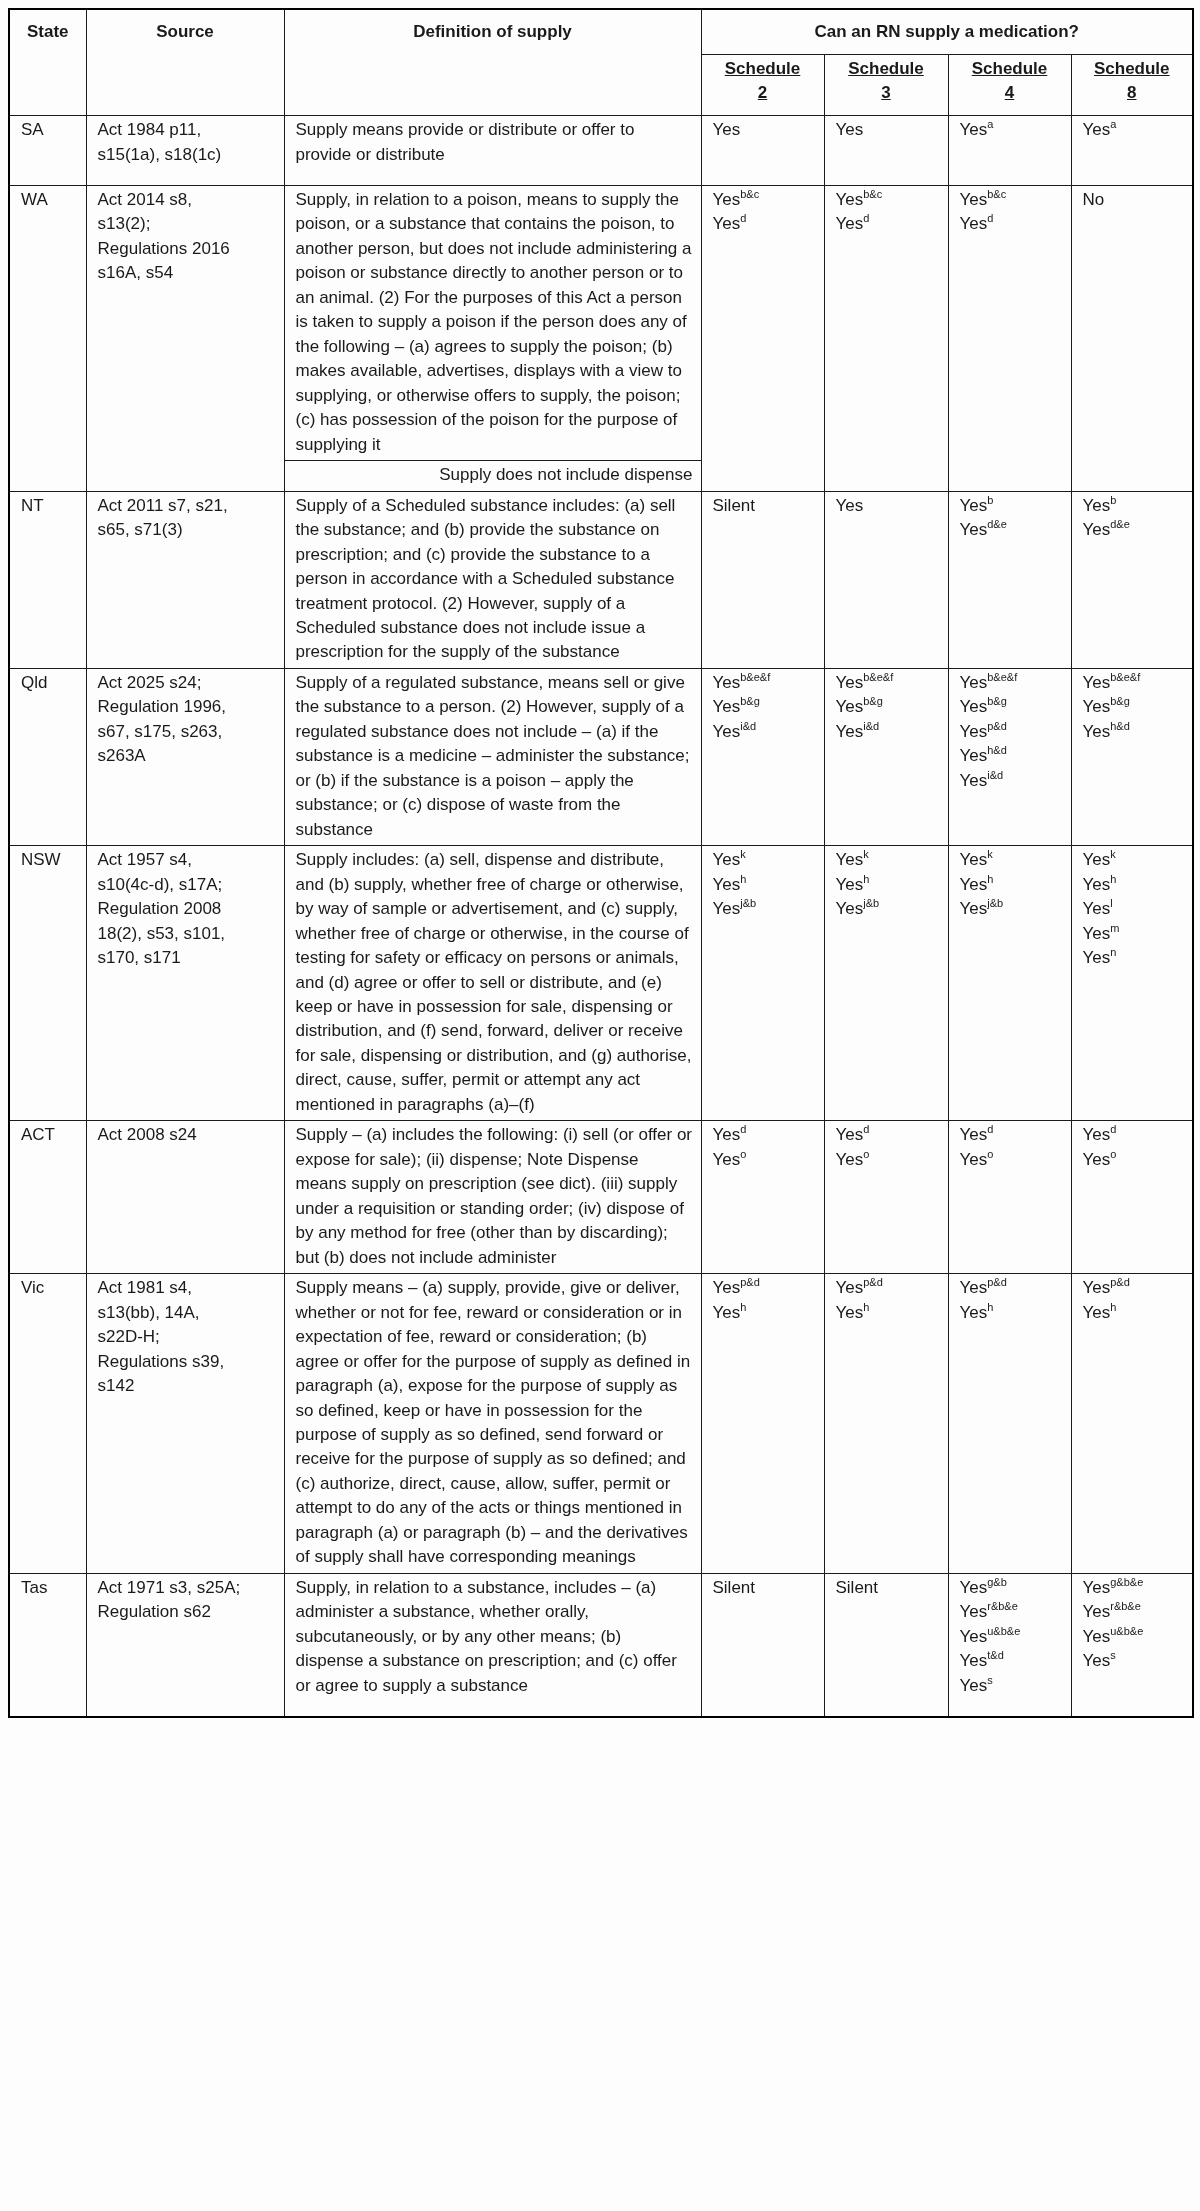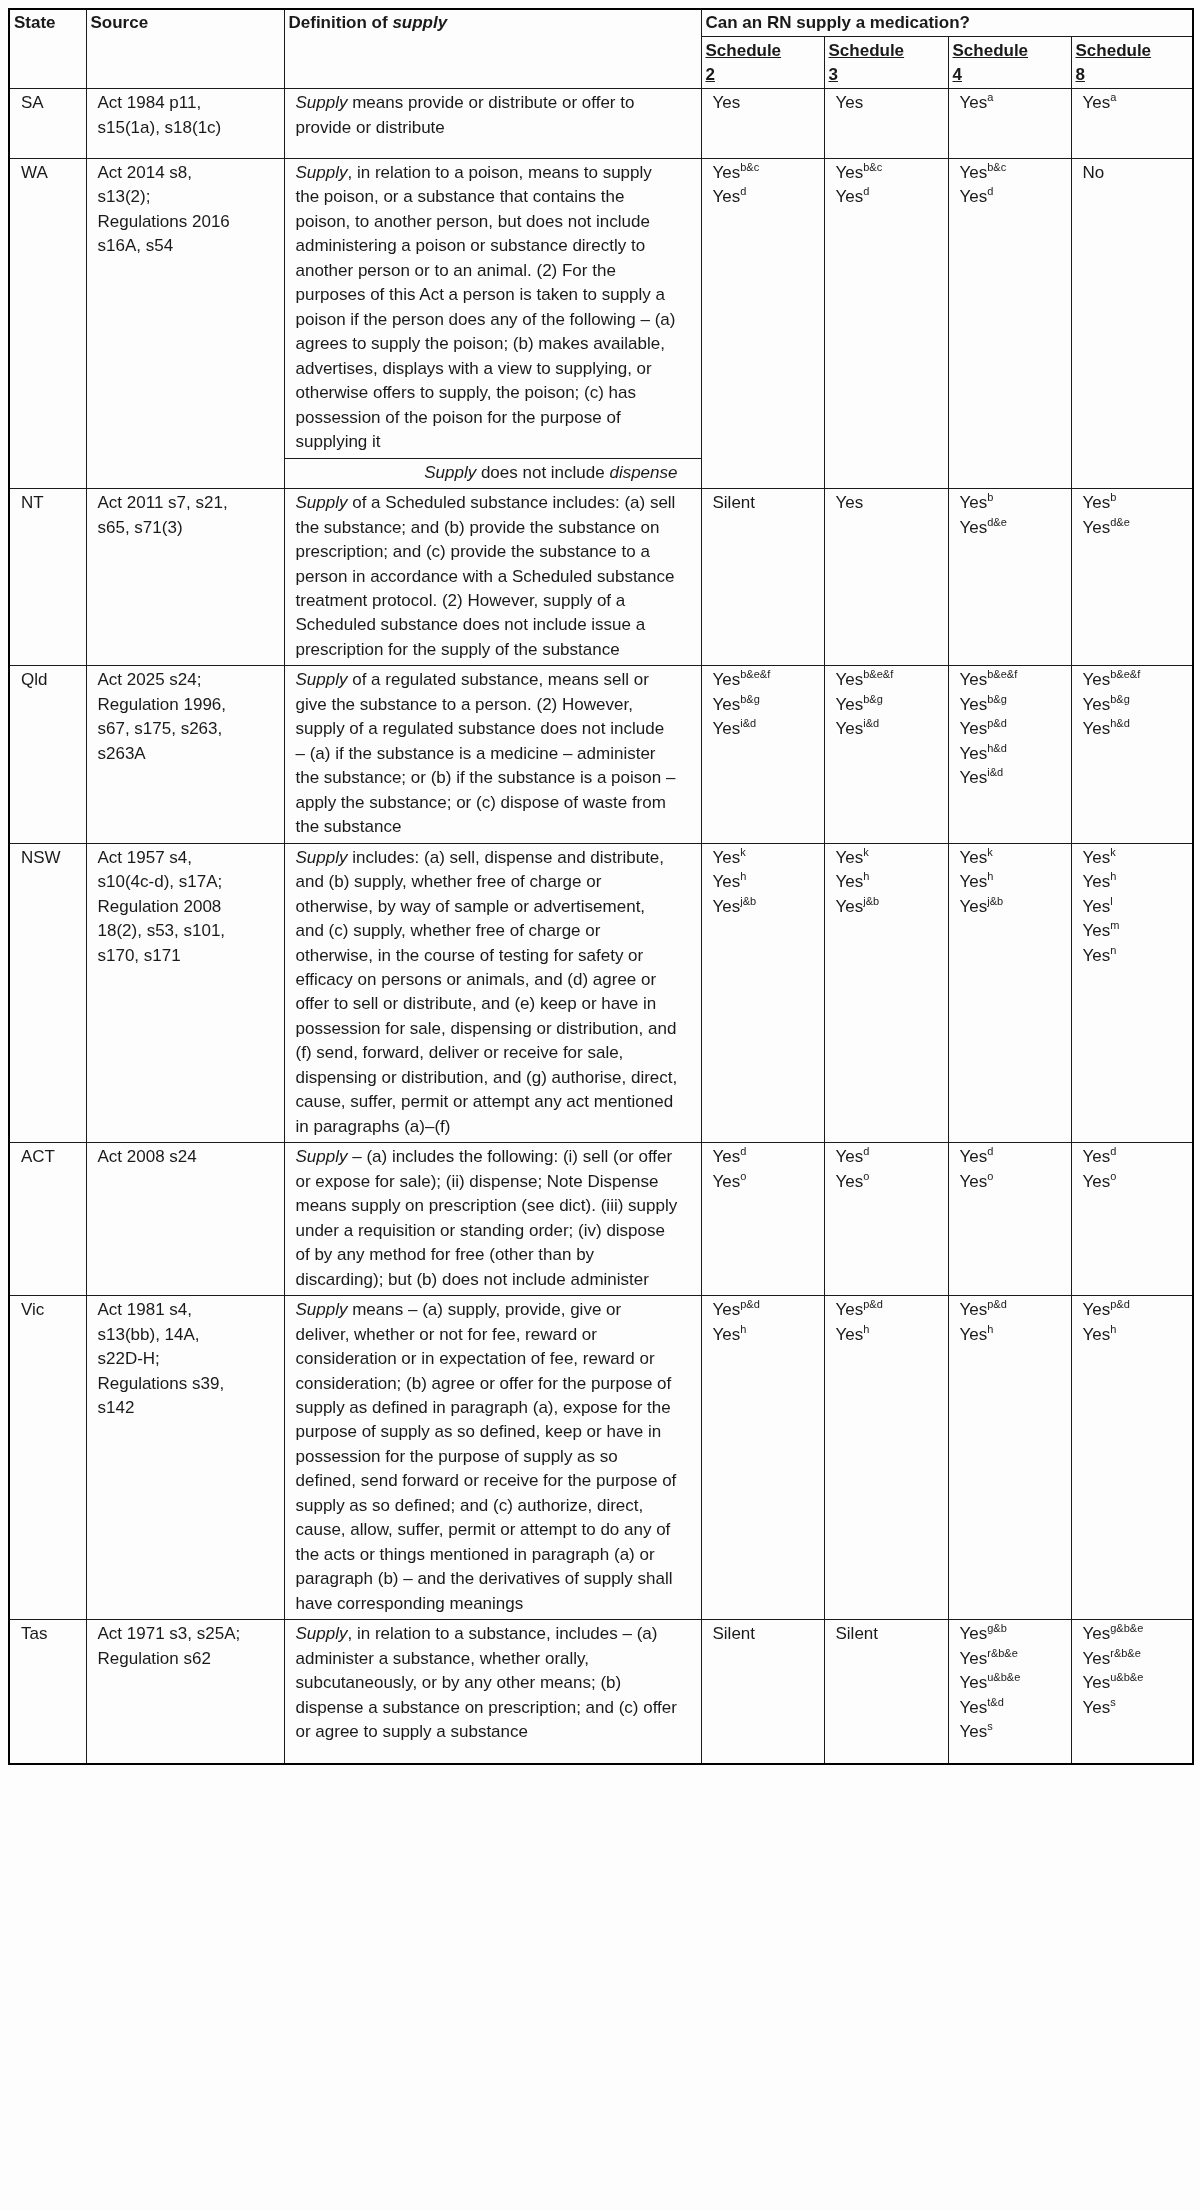--- a/index.html
+++ b/index.html
@@ -2,27 +2,27 @@
 <html><head>
 <meta charset="utf-8">
 <style>
   html,body{margin:0;padding:0;background:#fdfdfd;}
   body{width:1200px;font-family:"Liberation Sans",sans-serif;color:#1a1a1a;}
   .page{padding:8px 8px;}
   table{border-collapse:collapse;table-layout:fixed;width:1184px;font-size:17px;line-height:1.44;border:2px solid #000;}
   col.c1{width:77px;} col.c2{width:198px;} col.c3{width:417px;}
   col.c4{width:123px;} col.c5{width:124px;} col.c6{width:123px;} col.c7{width:122px;}
   th,td{border:1.5px solid #1b1b1b;vertical-align:top;text-align:left;}
-  th{font-weight:bold;text-align:left;padding:1px 4px;}
+  th{font-weight:bold;text-align:center;padding:10px 4px;}
   th.sched-h{line-height:1.4;padding-top:2px;text-decoration:underline;}
   td{padding:2px 10px 18px 11px;}
   td.c-def{padding:0;}
-  .def-part{padding:2px 23px 3px 11px;}
+  .def-part{padding:2px 8px 3px 11px;}
   .def-part + .def-part{border-top:1.5px solid #1b1b1b;text-align:right;}
-  .it{font-style:italic;}
+  .it{}
   sup{font-size:11px;line-height:0;vertical-align:super;letter-spacing:0;}
   .sched-entry{white-space:nowrap;}
   .src-line{white-space:nowrap;}
 </style>
 </head>
 <body>
 
 <div class="page">
   <table>
     <colgroup>

